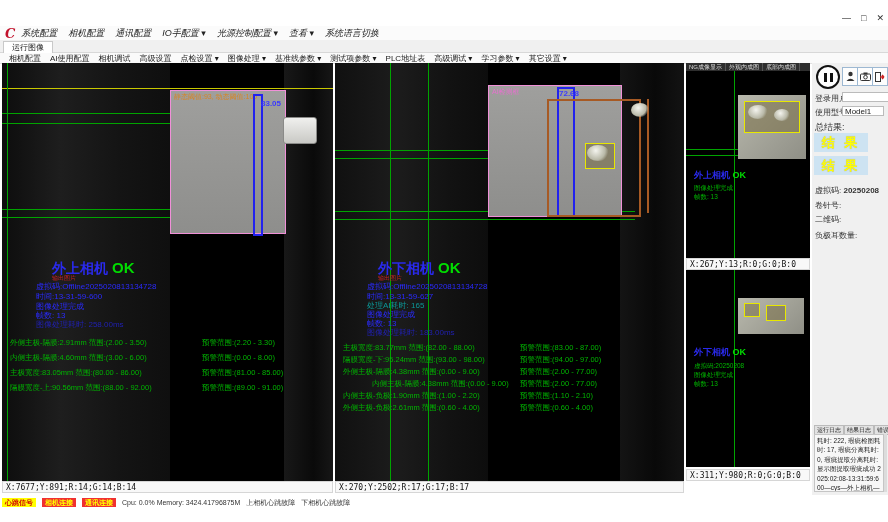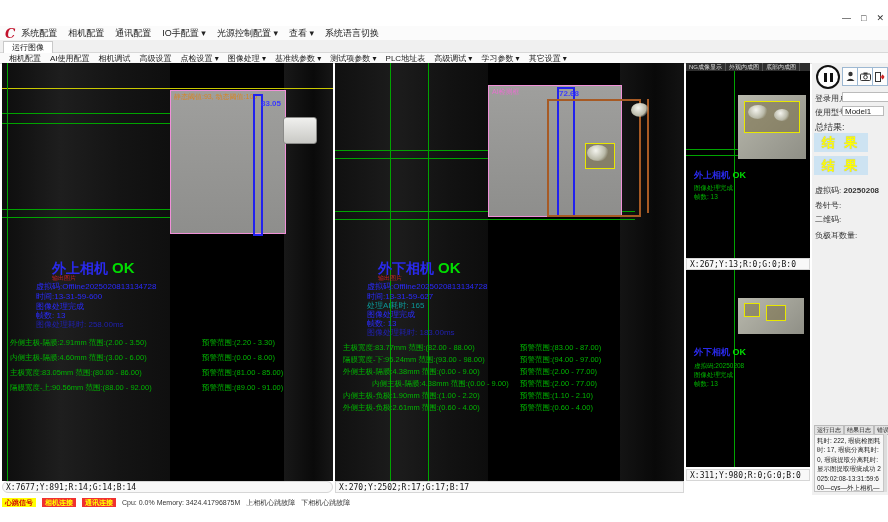--- a/index.html
+++ b/index.html
@@ -7,21 +7,21 @@
        font-family:"Liberation Sans","DejaVu Sans",sans-serif;color:#222;}
   
   .titlebar{position:absolute;left:0;top:14px;width:888px;height:12px;background:#f2f2f2;
             font-size:8px;color:#444;line-height:12px;padding-left:6px;box-sizing:border-box;}
   .winctrls{position:absolute;right:4px;top:13px;display:flex;gap:10px;font-size:9px;color:#333;}
   .winctrls span{cursor:default;}
   .menubar{position:absolute;left:0;top:26px;width:888px;height:14px;background:#fbfbfb;
            border-bottom:1px solid #e3e3e3;display:flex;align-items:center;font-size:9px;}
   .logo{font-family:"DejaVu Serif",serif;font-style:italic;font-weight:bold;color:#c2112b;
         font-size:13px;margin:0 6px 0 5px;line-height:13px;}
-  .menubar .mi{margin-right:11px;color:#222;}
+  .menubar .mi{margin-right:11px;color:#222;font-style:italic;}
   .tabrow{position:absolute;left:0;top:40px;width:888px;height:12px;background:#f0f0f0;
           border-bottom:1px solid #d8d8d8;}
   .tab{position:absolute;left:3px;top:1px;height:11px;background:#ffffff;border:1px solid #c9c9c9;
        border-bottom:none;font-size:8px;line-height:11px;padding:0 8px;}
   .toolbar{position:absolute;left:0;top:53px;width:888px;height:10px;background:#fafafa;
            border-bottom:1px solid #e0e0e0;display:flex;align-items:center;font-size:8px;}
   .toolbar .ti{margin-left:9px;color:#1a1a1a;white-space:nowrap;}
   
   .view{position:absolute;top:63px;height:418px;background:#000;overflow:hidden;}
   #leftView{left:2px;width:331px;text-align:right;}
@@ -161,21 +161,21 @@
 
     <div class="meas" style="left:8px;top:275px;">外侧主极-隔膜:2.91mm 范围:(2.00 - 3.50)</div>
     <div class="meas" style="left:200px;top:275px;">预警范围:(2.20 - 3.30)</div>
     <div class="meas" style="left:8px;top:290px;">内侧主极-隔膜:4.60mm 范围:(3.00 - 6.00)</div>
     <div class="meas" style="left:200px;top:290px;">预警范围:(0.00 - 8.00)</div>
     <div class="meas" style="left:8px;top:305px;">主极宽度:83.05mm 范围:(80.00 - 86.00)</div>
     <div class="meas" style="left:200px;top:305px;">预警范围:(81.00 - 85.00)</div>
     <div class="meas" style="left:8px;top:320px;">隔膜宽度-上:90.56mm 范围:(88.00 - 92.00)</div>
     <div class="meas" style="left:200px;top:320px;">预警范围:(89.00 - 91.00)</div>
   </div>
-  <div class="coordbar" style="left:2px;top:481px;width:331px;border-radius:6px;">X:7677;Y:891;R:14;G:14;B:14</div>
+  <div class="coordbar" style="left:2px;top:481px;width:331px;">X:7677;Y:891;R:14;G:14;B:14</div>
 
   <div class="view" id="midView">
     <div class="band" style="left:0;width:153px;background:linear-gradient(90deg,#101010,#1c1c1c 40%,#121212 75%,#0d0d0d);"></div>
     <div class="band" style="left:285px;width:64px;background:linear-gradient(90deg,#141414,#090909 55%,#131313);"></div>
     <div class="vline" style="left:55px;top:0;height:418px;"></div>
     <div class="vline" style="left:93px;top:0;height:418px;"></div>
     <div class="hline" style="left:0;top:87px;width:153px;"></div>
     <div class="hline" style="left:0;top:95px;width:153px;"></div>
     <div class="hline" style="left:0;top:148px;width:300px;"></div>
     <div class="hline" style="left:0;top:156px;width:300px;"></div>

